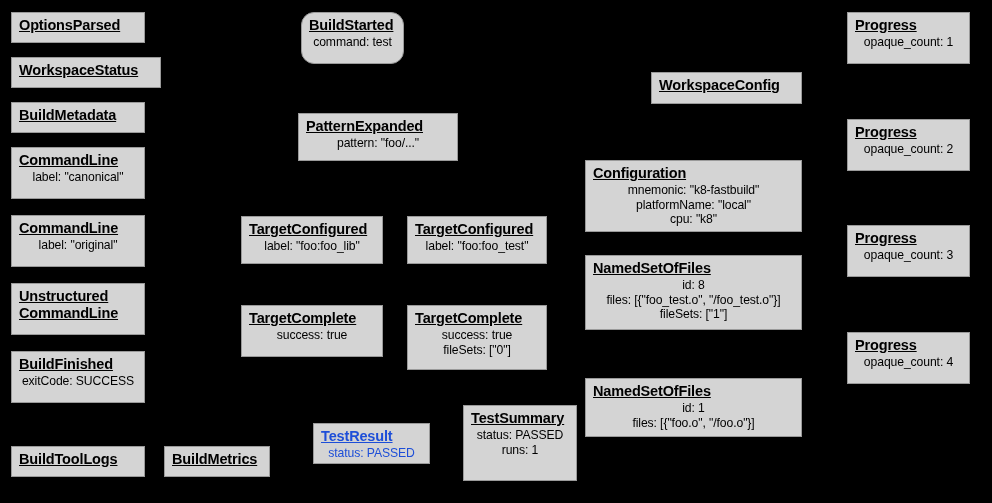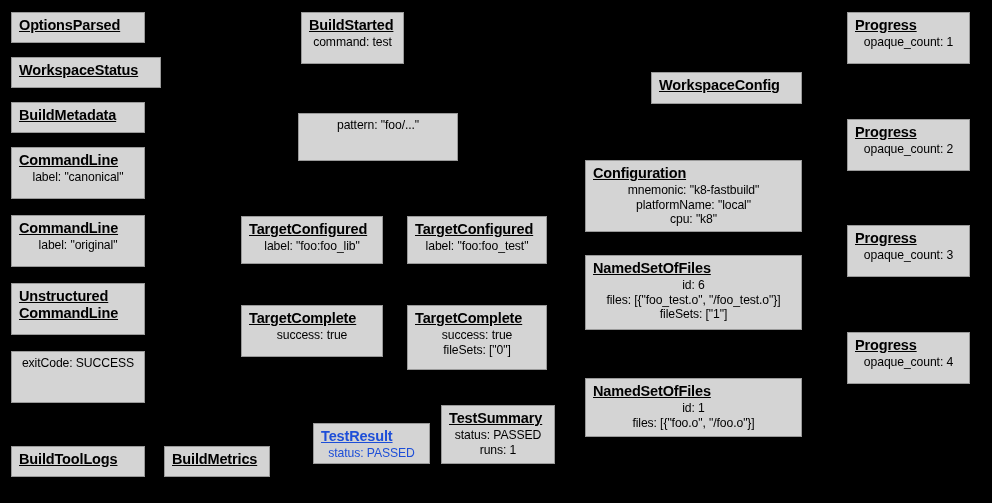--- a/index.html
+++ b/index.html
@@ -73,39 +73,41 @@
       <span class="node-fields">
         <span class="node-field">label: "original"</span>
       </span>
     </div>
     <div class="node" style="left: 11px; top: 283px; width: 134px; height: 52px; background: rgb(212, 212, 212); border-color: rgb(154, 154, 154); color: rgb(0, 0, 0);">
       <span class="node-title">Unstructured
 CommandLine</span>
       <span class="node-fields"></span>
     </div>
     <div class="node" style="left: 11px; top: 351px; width: 134px; height: 52px; background: rgb(212, 212, 212); border-color: rgb(154, 154, 154); color: rgb(0, 0, 0);">
+      <span class="node-title">BuildFinished</span>
       <span class="node-fields">
         <span class="node-field">exitCode: SUCCESS</span>
       </span>
     </div>
     <div class="node" style="left: 164px; top: 446px; width: 106px; height: 31px; background: rgb(212, 212, 212); border-color: rgb(154, 154, 154); color: rgb(0, 0, 0);">
       <span class="node-title">BuildMetrics</span>
       <span class="node-fields"></span>
     </div>
     <div class="node" style="left: 11px; top: 446px; width: 134px; height: 31px; background: rgb(212, 212, 212); border-color: rgb(154, 154, 154); color: rgb(0, 0, 0);">
       <span class="node-title">BuildToolLogs</span>
       <span class="node-fields"></span>
     </div>
-    <div class="node" style="left: 301px; top: 12px; width: 103px; height: 52px; background: rgb(212, 212, 212); border-color: rgb(154, 154, 154); color: rgb(0, 0, 0);">
+    <div class="node" style="left: 301px; top: 12px; width: 103px; height: 52px; background: rgb(212, 212, 212); border-color: rgb(154, 154, 154); color: rgb(0, 0, 0); border-radius: 13px;">
       <span class="node-title">BuildStarted</span>
       <span class="node-fields">
         <span class="node-field">command: test</span>
       </span>
     </div>
     <div class="node" style="left: 298px; top: 113px; width: 160px; height: 48px; background: rgb(212, 212, 212); border-color: rgb(154, 154, 154); color: rgb(0, 0, 0);">
+      <span class="node-title">PatternExpanded</span>
       <span class="node-fields">
         <span class="node-field">pattern: "foo/..."</span>
       </span>
     </div>
     <div class="node" style="left: 241px; top: 216px; width: 142px; height: 48px; background: rgb(212, 212, 212); border-color: rgb(154, 154, 154); color: rgb(0, 0, 0);">
       <span class="node-title">TargetConfigured</span>
       <span class="node-fields">
         <span class="node-field">label: "foo:foo_lib"</span>
       </span>
     </div>
@@ -127,21 +129,21 @@
         <span class="node-field">success: true</span>
         <span class="node-field">fileSets: ["0"]</span>
       </span>
     </div>
     <div class="node" style="left: 313px; top: 423px; width: 117px; height: 41px; background: rgb(212, 212, 212); border-color: rgb(154, 154, 154); color: #1d4ed8;">
       <span class="node-title">TestResult</span>
       <span class="node-fields">
         <span class="node-field">status: PASSED</span>
       </span>
     </div>
-    <div class="node" style="left: 441px; top: 405px; width: 114px; height: 59px; background: rgb(212, 212, 212); border-color: rgb(154, 154, 154); color: rgb(0, 0, 0);">
+    <div class="node" style="left: 463px; top: 405px; width: 114px; height: 76px; background: rgb(212, 212, 212); border-color: rgb(154, 154, 154); color: rgb(0, 0, 0);">
       <span class="node-title">TestSummary</span>
       <span class="node-fields">
         <span class="node-field">status: PASSED</span>
         <span class="node-field">runs: 1</span>
       </span>
     </div>
     <div class="node" style="left: 651px; top: 72px; width: 151px; height: 32px; background: rgb(212, 212, 212); border-color: rgb(154, 154, 154); color: rgb(0, 0, 0);">
       <span class="node-title">WorkspaceConfig</span>
       <span class="node-fields"></span>
     </div>
@@ -149,21 +151,21 @@
       <span class="node-title">Configuration</span>
       <span class="node-fields">
         <span class="node-field">mnemonic: "k8-fastbuild"</span>
         <span class="node-field">platformName: "local"</span>
         <span class="node-field">cpu: "k8"</span>
       </span>
     </div>
     <div class="node" style="left: 585px; top: 255px; width: 217px; height: 75px; background: rgb(212, 212, 212); border-color: rgb(154, 154, 154); color: rgb(0, 0, 0);">
       <span class="node-title">NamedSetOfFiles</span>
       <span class="node-fields">
-        <span class="node-field">id: 6</span>
+        <span class="node-field">id: 8</span>
         <span class="node-field">files: [{"foo_test.o", "/foo_test.o"}]</span>
         <span class="node-field">fileSets: ["1"]</span>
       </span>
     </div>
     <div class="node" style="left: 585px; top: 378px; width: 217px; height: 59px; background: rgb(212, 212, 212); border-color: rgb(154, 154, 154); color: rgb(0, 0, 0);">
       <span class="node-title">NamedSetOfFiles</span>
       <span class="node-fields">
         <span class="node-field">id: 1</span>
         <span class="node-field">files: [{"foo.o", "/foo.o"}]</span>
       </span>

